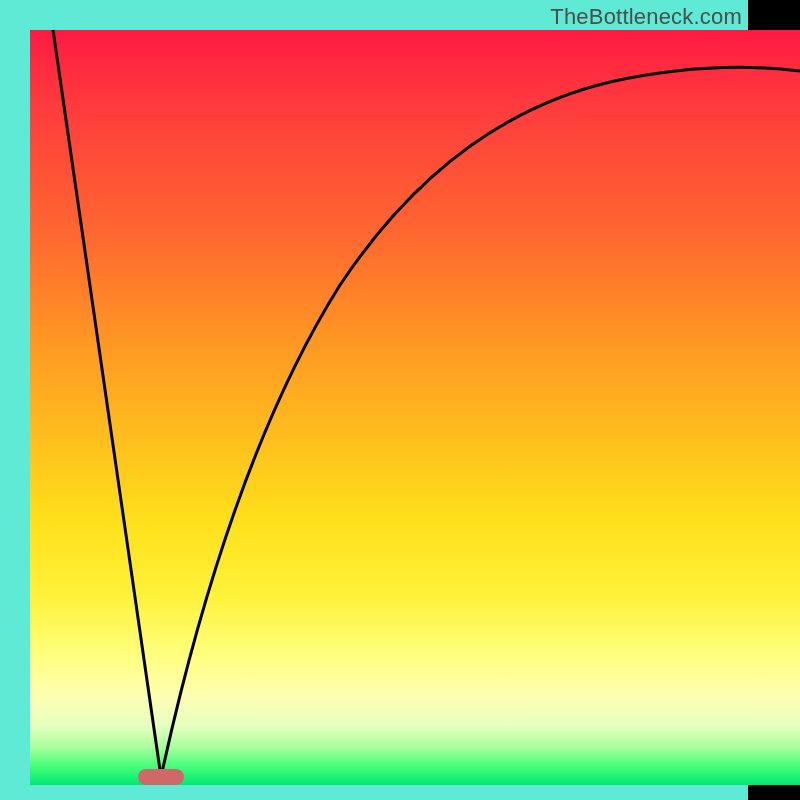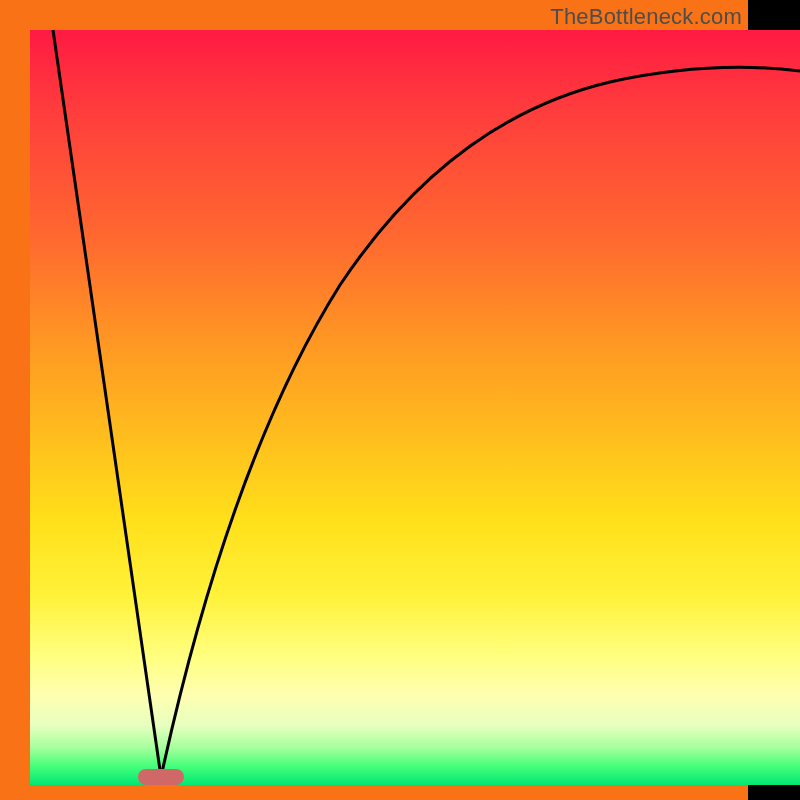--- a/index.html
+++ b/index.html
@@ -8,21 +8,21 @@
     width: 800px;
     height: 800px;
     overflow: hidden;
     background: #000;
     font-family: Arial, Helvetica, sans-serif;
   }
   .frame {
     position: relative;
     width: 748px;
     height: 800px;
-    background: #f97316;
+    background: #5eead4;
   }
   .plot-area {
     position: absolute;
     left: 30px;
     top: 30px;
     width: 770px;
     height: 755px;
     
     background: linear-gradient(
       to bottom,

